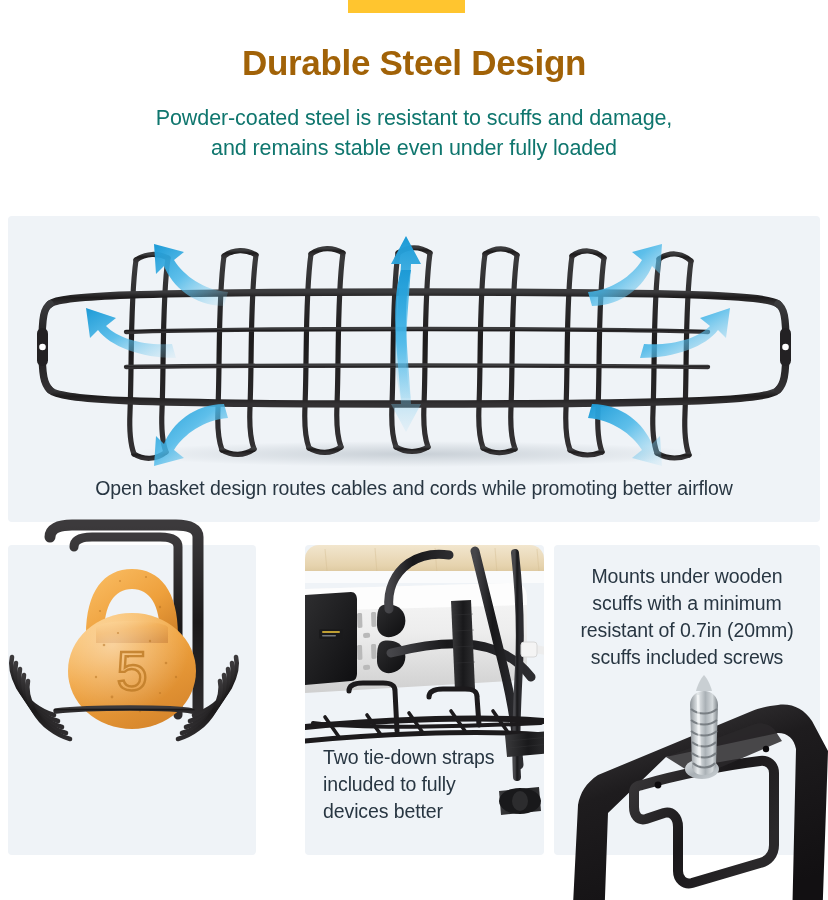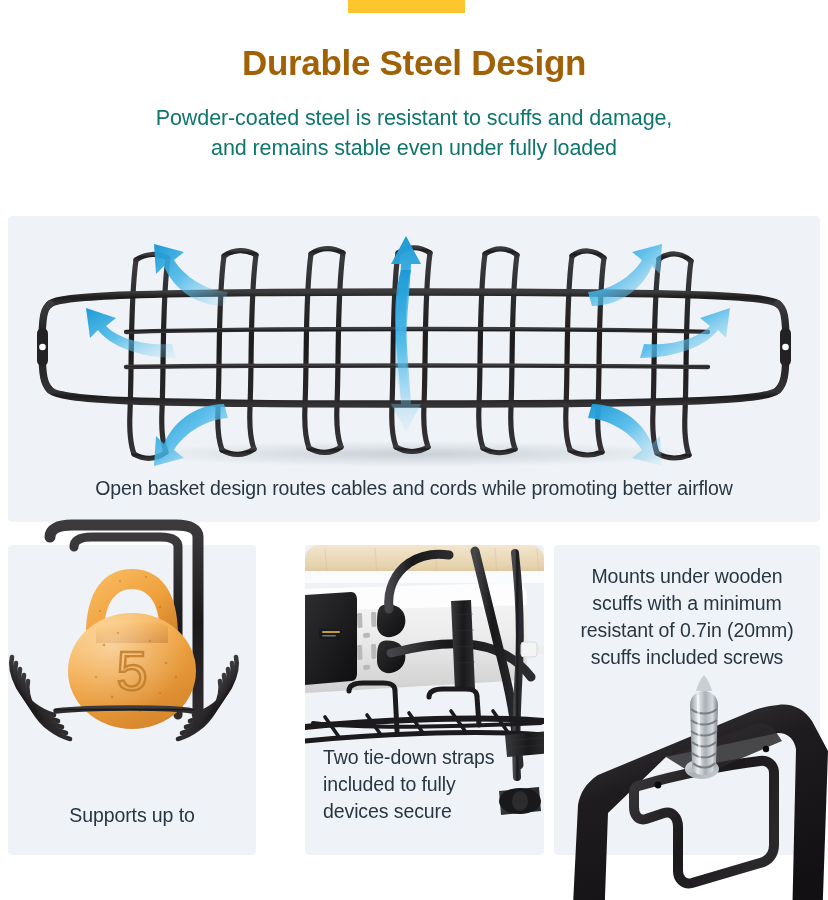--- a/index.html
+++ b/index.html
@@ -275,21 +275,20 @@
           </g>
         </g>
 
         <g fill="none" stroke="url(#blk)" stroke-width="5.4" stroke-linecap="round">
           <path d="M56,196 C90,192 174,192 192,196"></path>
         </g>
       </svg>
     </div>
 
     <div class="cap cap-bottom">
-      <div>Supports up to</div>
     </div>
   </div>
 
   <div class="panel p-mid" style="background: rgb(239, 243, 247);">
     <div class="panel-clip">
       <svg width="262" height="310" viewBox="0 0 262 310">
         <defs>
           <linearGradient id="wood" x1="0" y1="0" x2="0" y2="1">
             <stop offset="0%" stop-color="#F2E6CE"></stop>
             <stop offset="70%" stop-color="#E6D3AE"></stop>
@@ -409,21 +408,21 @@
         <g fill="none" stroke="url(#cord)" stroke-width="9" stroke-linecap="round">
           <path d="M212,212 C212,226 212,238 212,244"></path>
           <path d="M214,268 C214,282 214,296 214,310"></path>
         </g>
       </svg>
     </div>
 
     <div class="cap" style="left:0;bottom:30px;text-align:left;padding-left:18px;">
       <div>Two tie-down straps</div>
       <div>included to fully</div>
-      <div>devices secure</div>
+      <div>devices better</div>
     </div>
   </div>
 
   <div class="panel p-right" style="background: rgb(239, 243, 247);">
     <div class="cap cap-top">
       <div>Mounts under wooden</div>
       <div>scuffs with a minimum</div>
       <div>resistant of 0.7in (20mm)</div>
       <div>scuffs included screws</div>
     </div>

